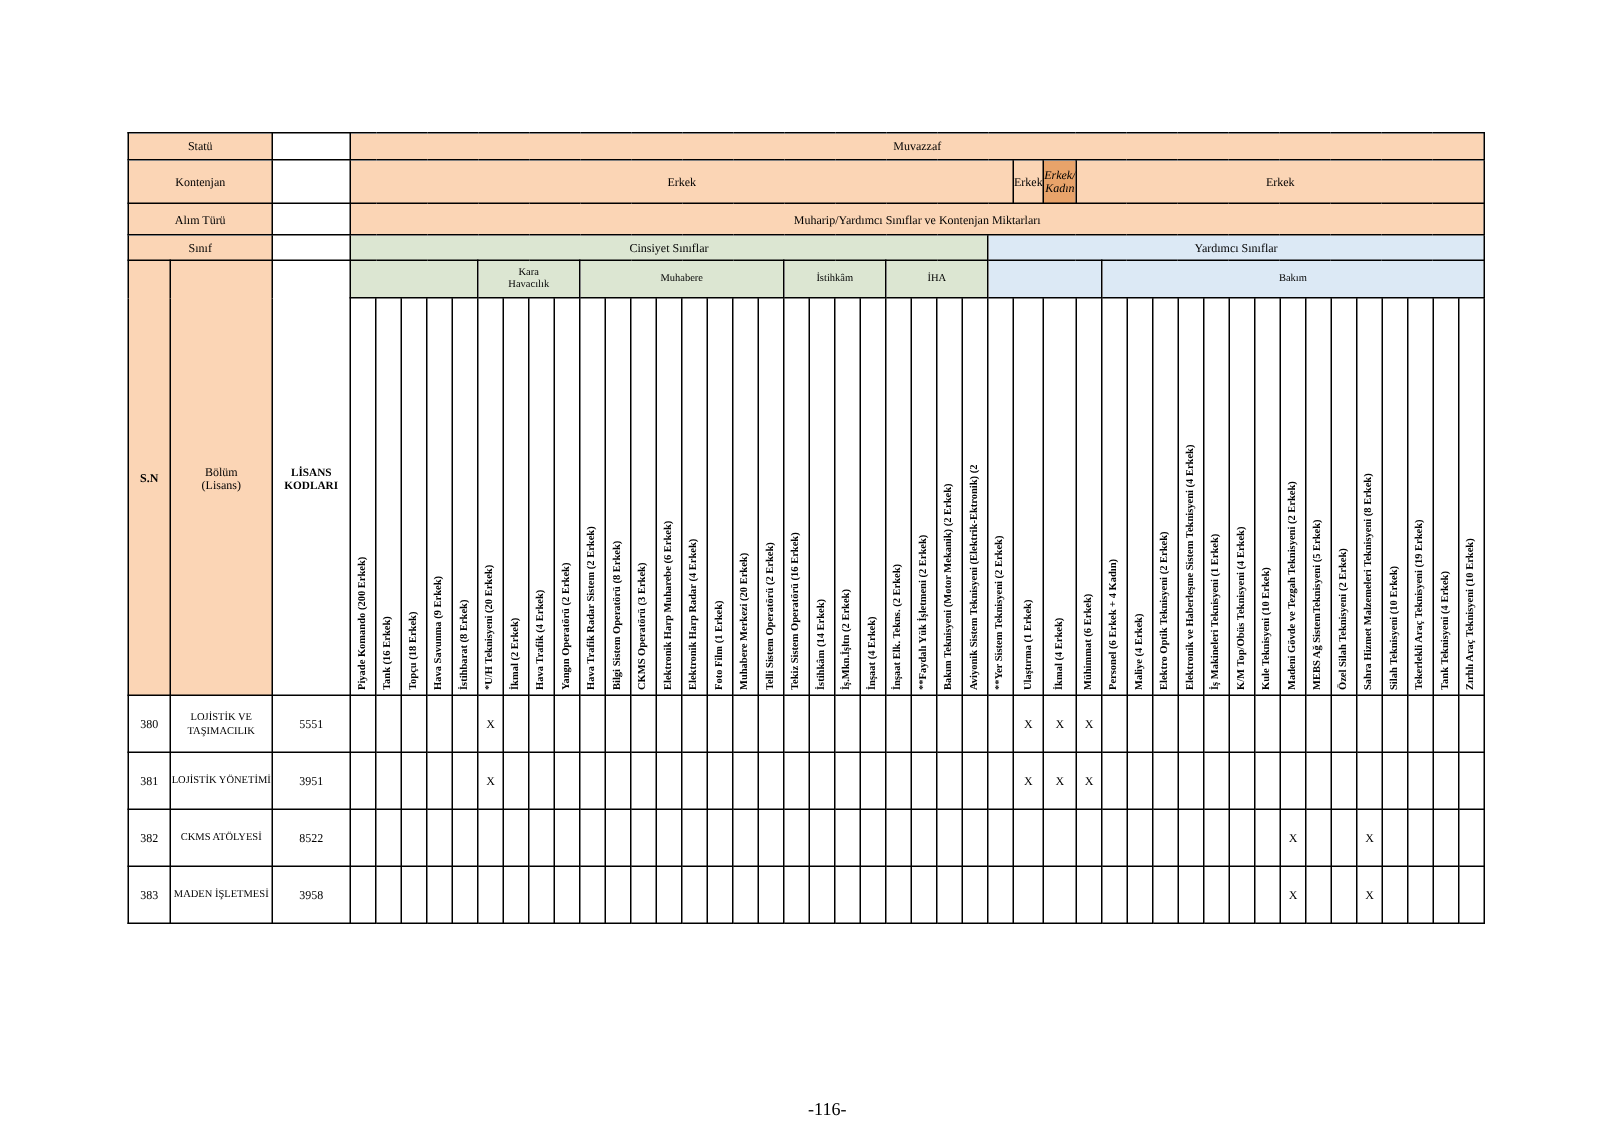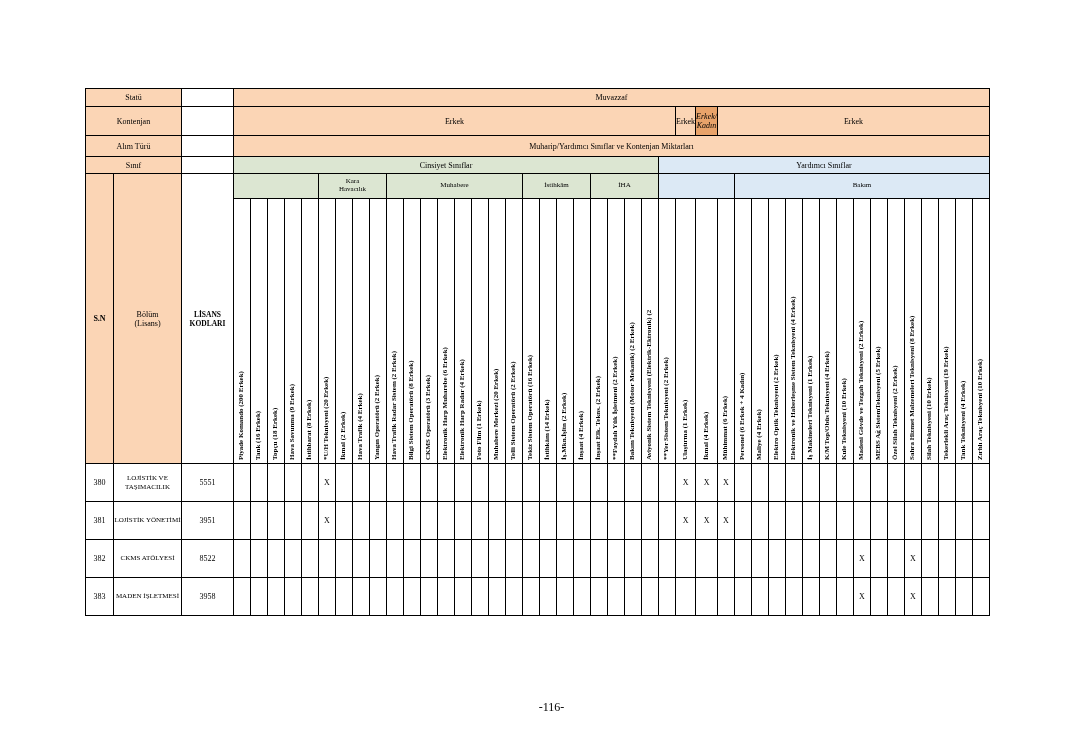--- a/index.html
+++ b/index.html
@@ -81,21 +81,21 @@
   .datarow td {
     height: 37px;
   }
   .mark {
     font-size: 8px;
     font-weight: normal;
   }
   .pagenum {
     position: absolute;
     left: 0;
-    top: 612px;
+    top: 644px;
     width: 933px;
     text-align: center;
     font-size: 12px;
     font-family: "Liberation Serif", serif;
   }
   .grp-sm {
     font-weight: bold;
     font-size: 7px;
     line-height: 1.1;
   }

